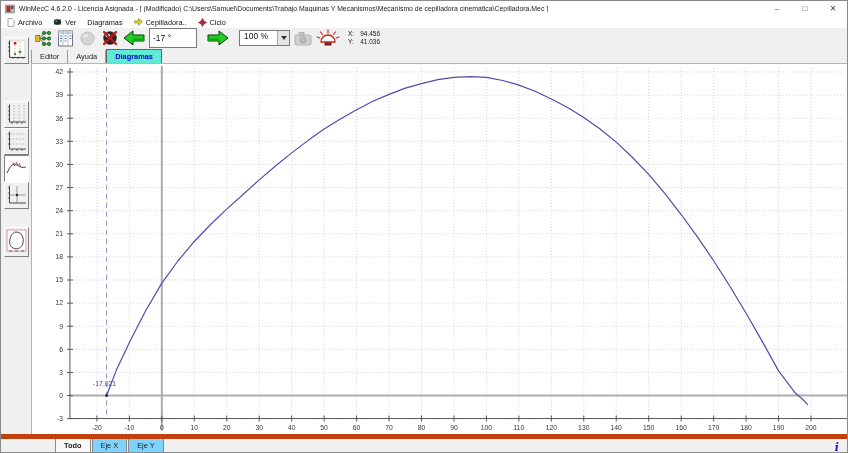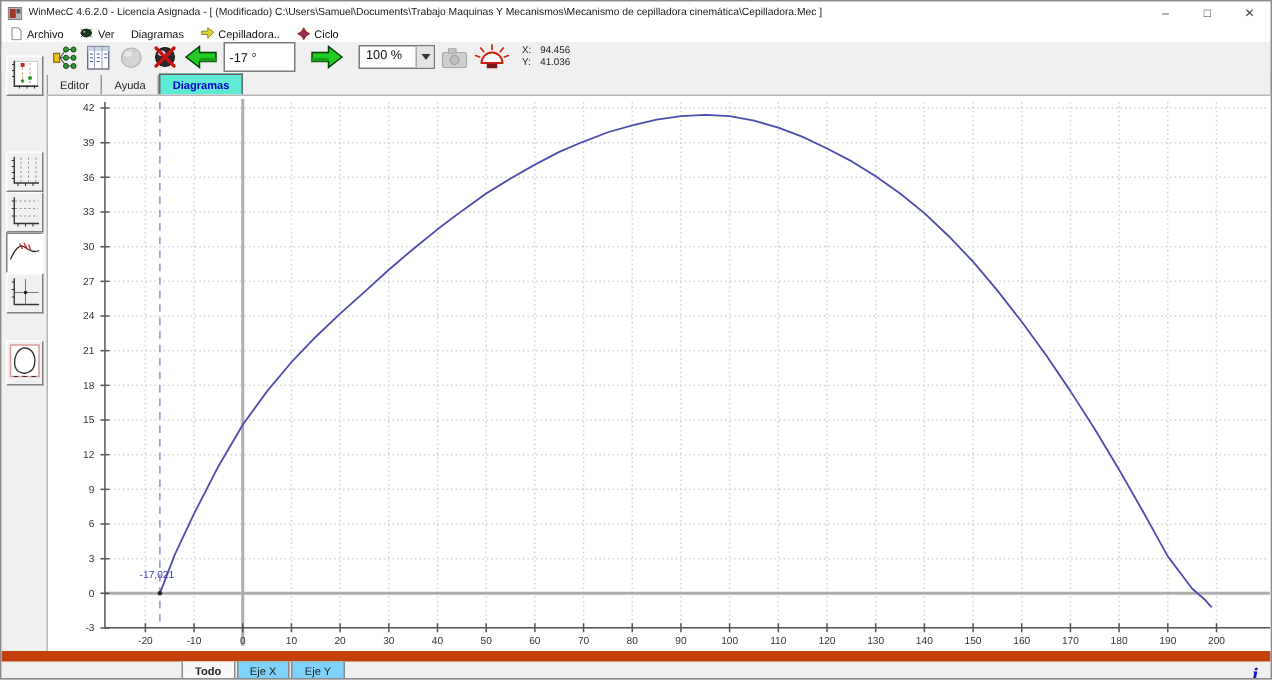--- a/index.html
+++ b/index.html
@@ -56,22 +56,22 @@
   .side-btn.active { background:#ffffff; border-color:#808080 #ffffff #ffffff #808080; }
 
   
   .chartpanel { position:absolute; top:62px; left:30px; width:818px; height:371px;
                 background:#fff; border-top:1px solid #b5b5b5; border-left:1px solid #b5b5b5; }
   .chartpanel svg.plot { position:absolute; inset:0; }
   .chartpanel text { font-family:"Liberation Sans", sans-serif; font-size:6.8px; fill:#333; }
 
   
   .bottombar { position:absolute; top:433px; left:0; right:0; height:20px; background:#f0f0f0;
-               border-top:7px solid #c2410c; display:flex; align-items:flex-start;
-               padding-left:120px; font-size:7.4px; }
+               border-top:5px solid #c2410c; display:flex; align-items:flex-start;
+               padding-left:54px; font-size:7.4px; }
   .btab { padding:2px 8px; border:1px solid #8a8a8a; border-top:none; background:#7dd3fc;
           color:#222; margin-right:1px; }
   .btab.active { font-weight:bold; background:#f8f8f8; }
   .info-i { position:absolute; right:8px; top:2px; font-family:"DejaVu Serif", serif;
             font-style:italic; font-weight:bold; color:#1515cc; font-size:11px; }
 </style>
 </head>
 <body>
 
 <div class="window">

